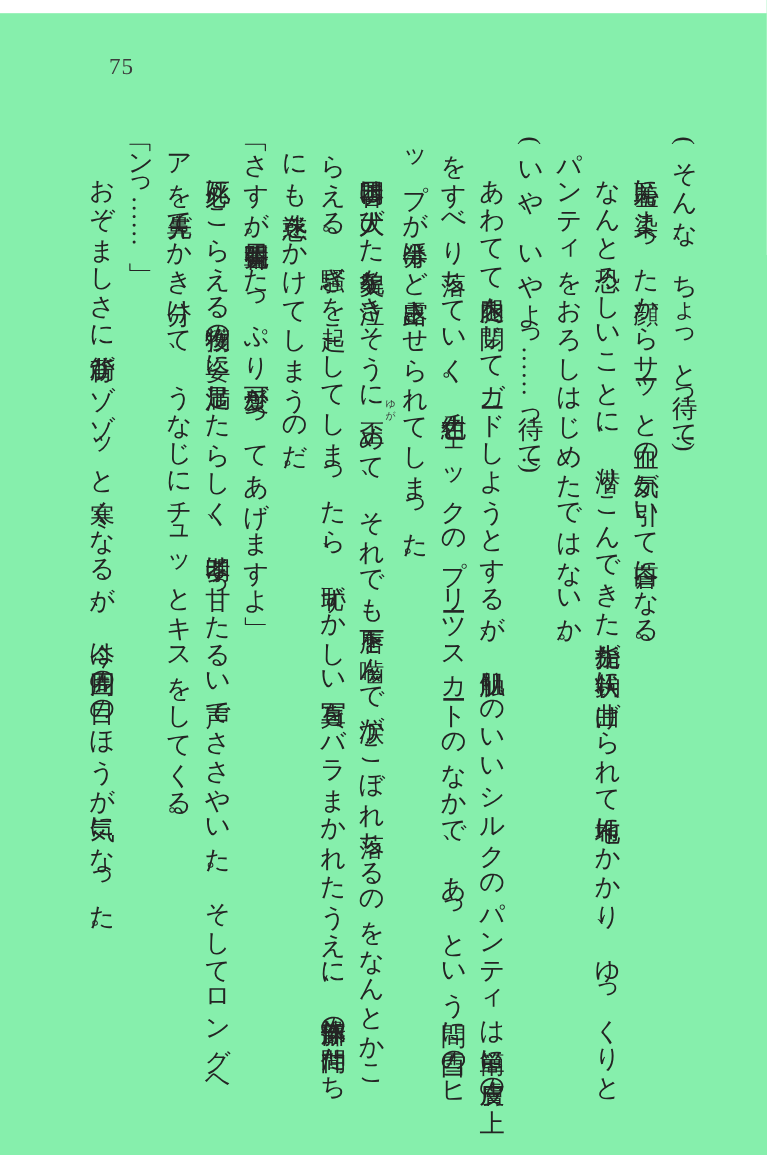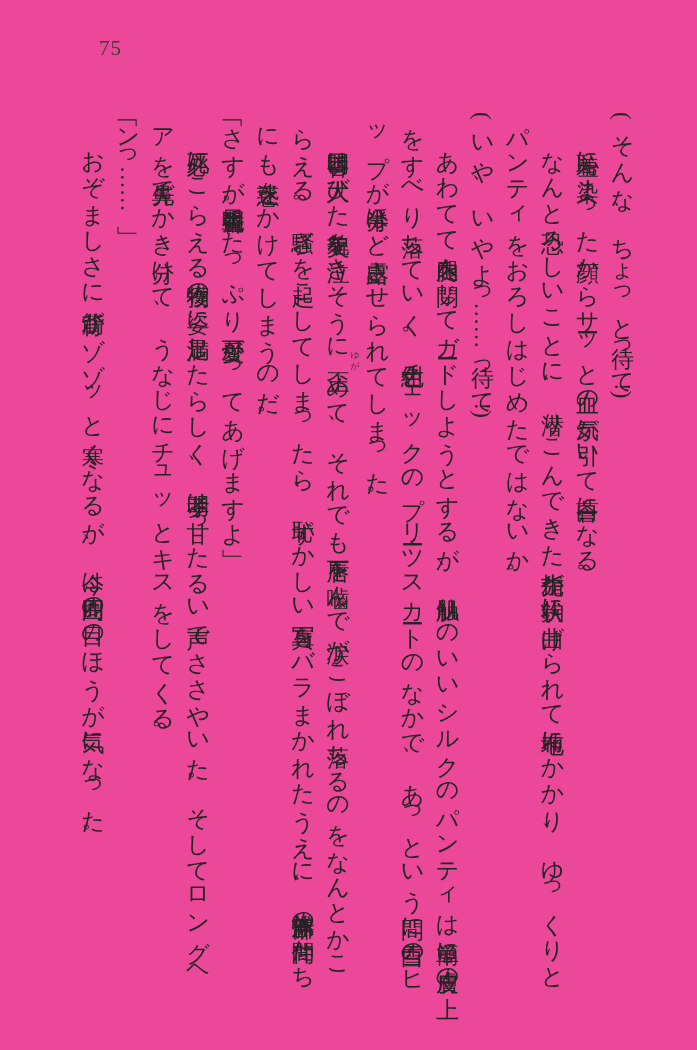--- a/index.html
+++ b/index.html
@@ -9,21 +9,22 @@
   body {
     width: 697px;
     height: 1050px;
     position: relative;
     overflow: hidden;
     font-family: "Liberation Serif", serif;
   }
   .sheet {
     position: absolute;
     inset: 0;
-    background: #ec4899;
+    background: #86efac;
+    margin-top: 12px;
   }
   .page-number {
     position: absolute;
     top: 36px;
     left: 99px;
     font-size: 21px;
     color: #3c3c3c;
     letter-spacing: 1px;
     font-family: "Liberation Serif", serif;
   }

